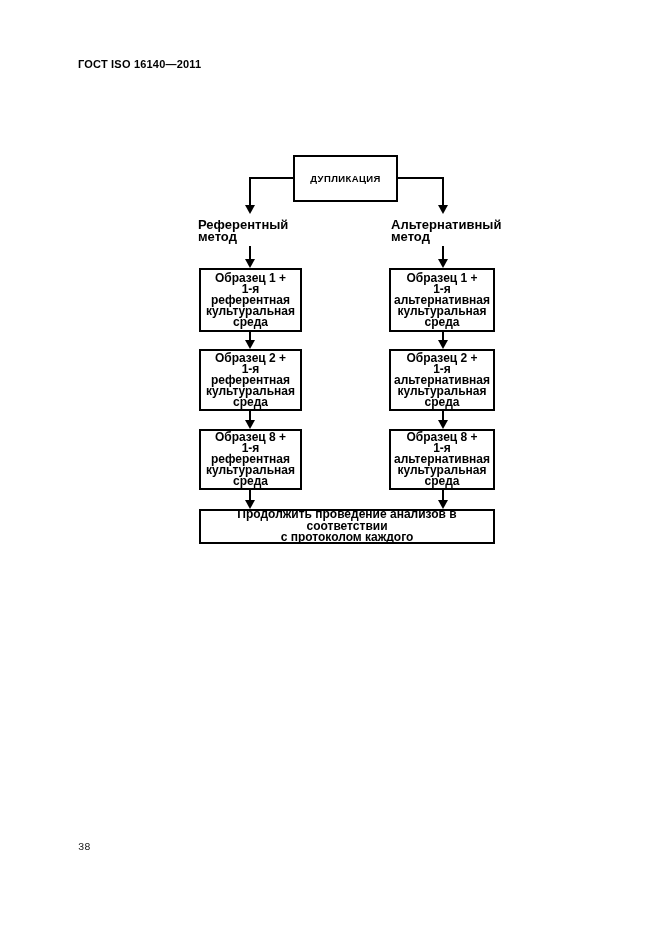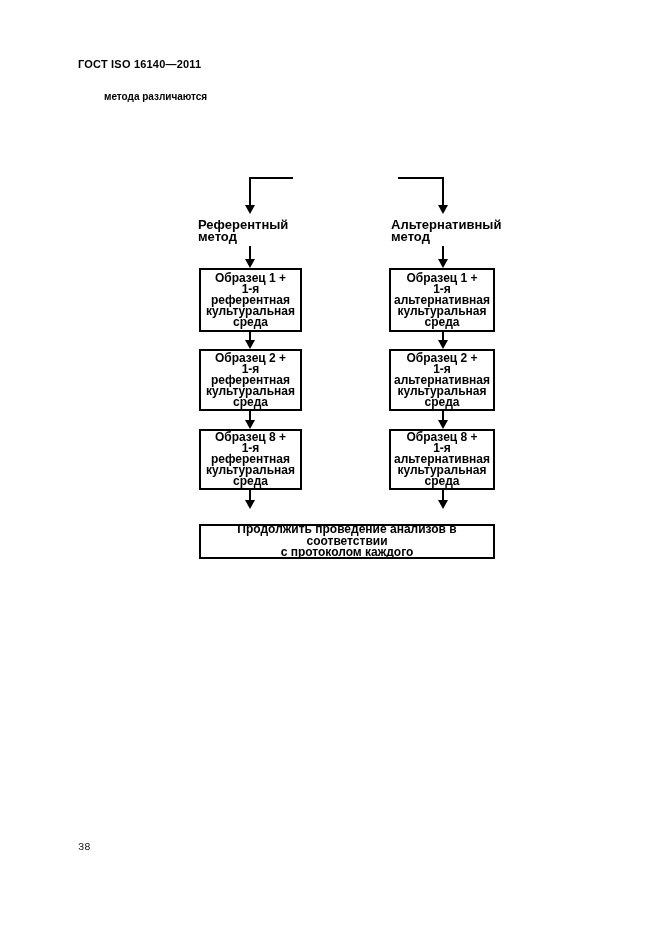--- a/index.html
+++ b/index.html
@@ -47,21 +47,21 @@
     text-align: center;
     font-weight: bold;
     font-size: 12px;
     line-height: 11px;
   }
   .root-box {
     font-size: 9.5px;
     letter-spacing: 0.4px;
     border-width: 2.5px;
   }
-  .final-box { line-height: 11.5px; margin-top: 15px; }
+  .final-box { line-height: 11.5px; }
   .hline { position: absolute; height: 2px; background: #000; }
   .vline { position: absolute; width: 2px; background: #000; }
   .arrow-down {
     position: absolute;
     width: 0; height: 0;
     border-left: 5px solid transparent;
     border-right: 5px solid transparent;
     border-top: 9px solid #000;
   }
   .method-label {
@@ -81,24 +81,26 @@
   }
 </style>
 </head>
 <body>
 
 <div class="page">
 
   <div class="doc-header">ГОСТ ISO 16140—2011</div>
 
   <div class="section-heading">
-    <div>метода различаются</div>
   </div>
 
 
+  <div class="fbox root-box" style="left:293px;top:155px;width:105px;height:47px">
+    <span>ДУПЛИКАЦИЯ</span>
+  </div>
 
   <div class="hline" style="left:249px;top:177px;width:44px"></div>
   <div class="hline" style="left:398px;top:177px;width:45px"></div>
   <div class="vline" style="left:249px;top:177px;height:29px"></div>
   <div class="vline" style="left:442px;top:177px;height:29px"></div>
   <div class="arrow-down" style="left:245px;top:205px"></div>
   <div class="arrow-down" style="left:438px;top:205px"></div>
 
   <div class="method-label" style="left:198px;top:219px">
     <div>Референтный</div>

